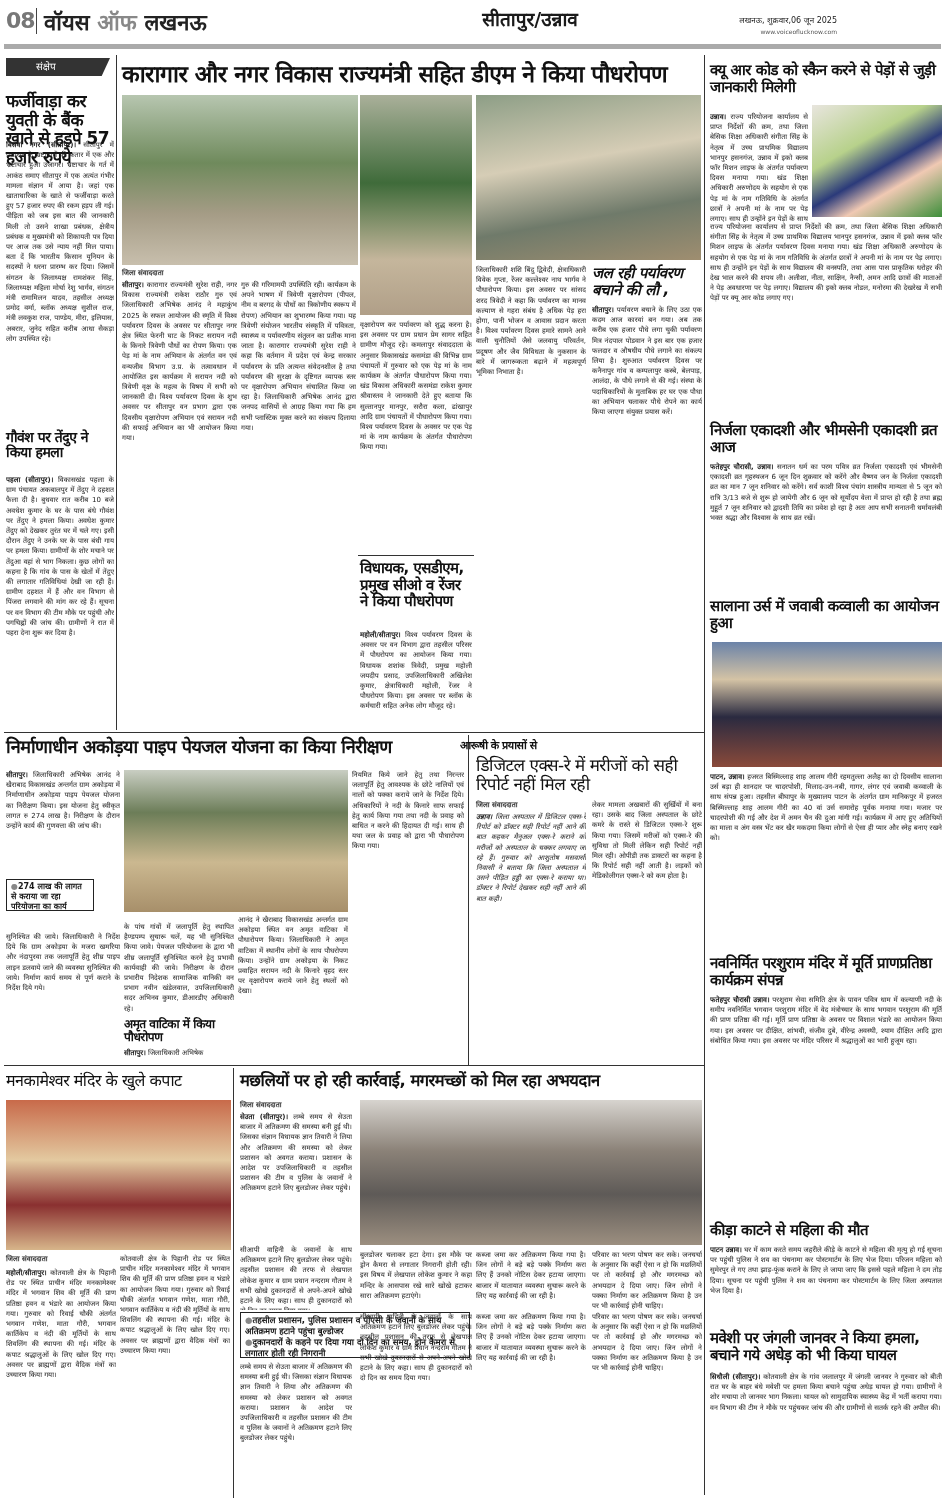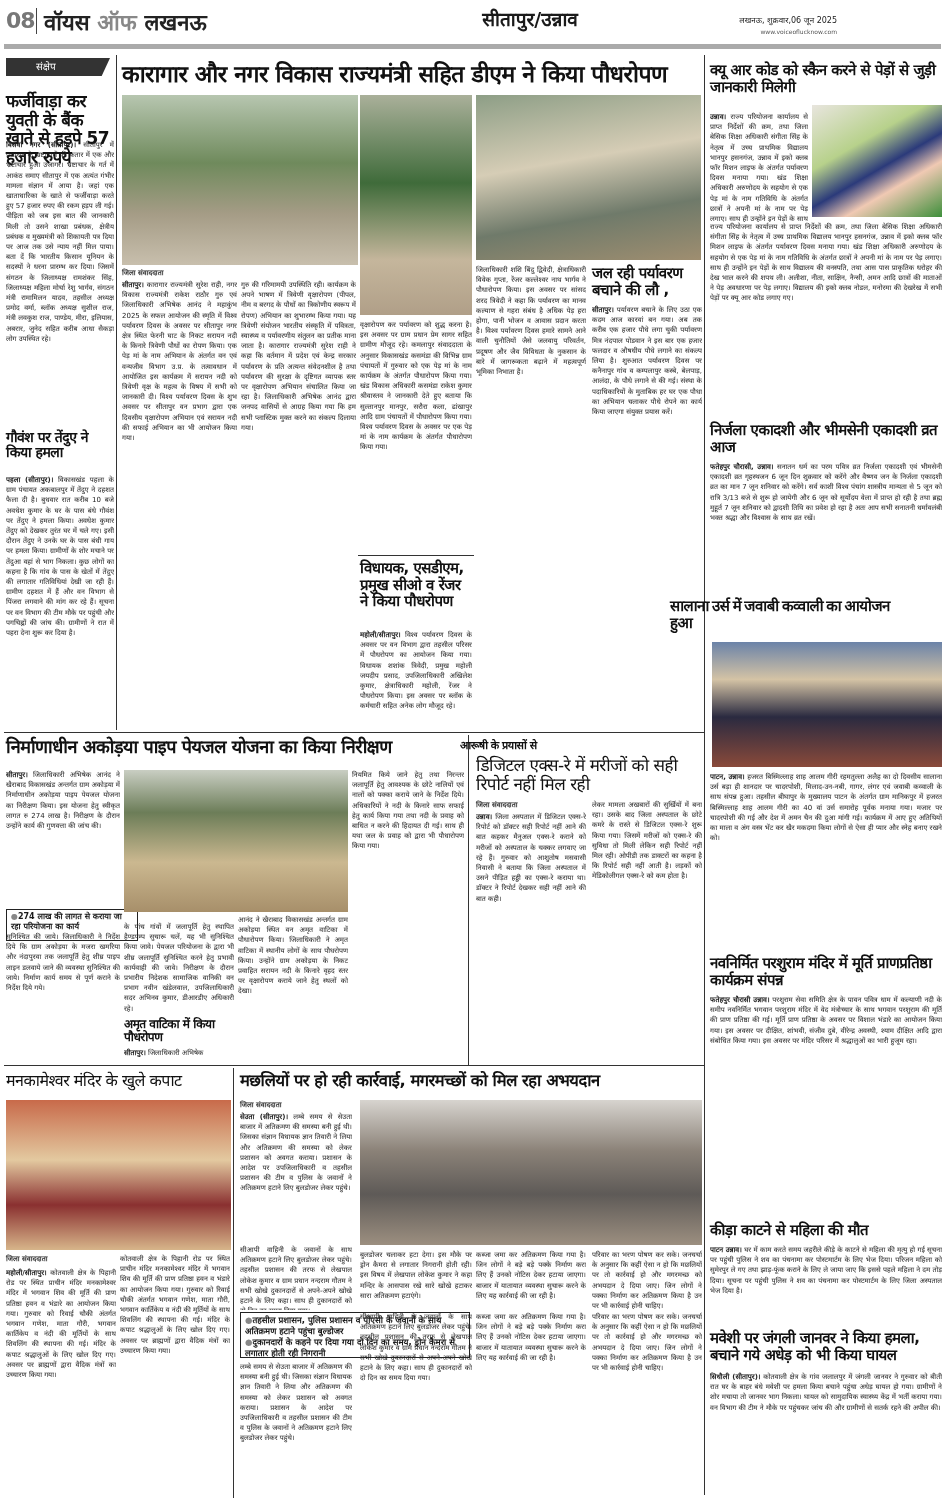--- a/index.html
+++ b/index.html
@@ -88,21 +88,21 @@
 <div class="abs body-txt" style="left:360px;top:320px;width:112px;height:230px;">वृक्षारोपण कर पर्यावरण को शुद्ध करना है। इस अवसर पर ग्राम प्रधान प्रेम सागर सहित ग्रामीण मौजूद रहे। कमलापुर संवाददाता के अनुसार विकासखंड कसमंडा की विभिन्न ग्राम पंचायतों में गुरुवार को एक पेड़ मां के नाम कार्यक्रम के अंतर्गत पौधारोपण किया गया। खंड विकास अधिकारी कसमंडा राकेश कुमार श्रीवास्तव ने जानकारी देते हुए बताया कि सुल्तानपुर मानपुर, सरौरा कला, ढांखापुर आदि ग्राम पंचायतों में पौधारोपण किया गया। विश्व पर्यावरण दिवस के अवसर पर एक पेड़ मां के नाम कार्यक्रम के अंतर्गत पौधारोपण किया गया।</div>
 <div class="abs body-txt" style="left:476px;top:265px;width:110px;height:320px;">जिलाधिकारी शशि बिंदु द्विवेदी, क्षेत्राधिकारी विवेक गुप्ता, रेंजर कल्लेश्वर नाथ भार्गव ने पौधारोपण किया। इस अवसर पर सांसद शरद त्रिवेदी ने कहा कि पर्यावरण का मानव कल्याण से गहरा संबंध है अधिक पेड़ हरा होगा, पानी भोजन व आवास प्रदान करता है। विश्व पर्यावरण दिवस हमारे सामने आने वाली चुनौतियों जैसे जलवायु परिवर्तन, प्रदूषण और जैव विविधता के नुकसान के बारे में जागरूकता बढ़ाने में महत्वपूर्ण भूमिका निभाता है।</div>
 
 <div class="hline" style="left:358px;top:555px;width:116px;"></div>
 <div class="abs hl hl-m" style="left:360px;top:560px;width:112px;">विधायक, एसडीएम, प्रमुख सीओ व रेंजर ने किया पौधरोपण</div>
 <div class="abs body-txt" style="left:360px;top:630px;width:112px;height:95px;">
   <span class="dateline">महोली/सीतापुर।</span>
   <span>विश्व पर्यावरण दिवस के अवसर पर वन विभाग द्वारा तहसील परिसर में पौधरोपण का आयोजन किया गया। विधायक शशांक त्रिवेदी, प्रमुख महोली जयदीप प्रसाद, उपजिलाधिकारी अखिलेश कुमार, क्षेत्राधिकारी महोली, रेंजर ने पौधरोपण किया। इस अवसर पर ब्लॉक के कर्मचारी सहित अनेक लोग मौजूद रहे।</span>
 </div>
 
-<div class="abs hl hl-m" style="left:592px;top:265px;width:110px;">जल रही पर्यावरण बचाने की लौ ,</div>
+<div class="abs hl hl-m" style="left:592px;top:265px;width:110px;font-style:italic;">जल रही पर्यावरण बचाने की लौ ,</div>
 <div class="abs body-txt" style="left:592px;top:305px;width:110px;height:420px;">
   <span class="dateline">सीतापुर।</span>
   <span>पर्यावरण बचाने के लिए उठा एक कदम आज कारवां बन गया। अब तक करीब एक हजार पौधे लगा चुकी पर्यावरण मित्र नंदपाल पोडवान ने इस बार एक हजार फलदार व औषधीय पौधे लगाने का संकल्प लिया है। शुरुआत पर्यावरण दिवस पर कनैनापुर गांव व कम्पलापुर कस्बे, बेलपाड़, आलंदा, के पौधे लगाने से की गई। संस्था के पदाधिकारियों के मुताबिक हर घर एक पौधा का अभियान चलाकर पौधे रोपने का कार्य किया जाएगा संयुक्त प्रयास करें।</span>
 </div>
 
 <div class="vline" style="left:704px;top:55px;height:1440px;"></div>
 
 <div class="abs hl hl-m" style="left:710px;top:62px;width:230px;font-size:15px;">क्यू आर कोड को स्कैन करने से पेड़ों से जुड़ी जानकारी मिलेगी</div>
 <div class="photo photo-school" style="left:812px;top:105px;width:130px;height:112px;"></div>
 <div class="abs body-txt" style="left:710px;top:112px;width:98px;height:110px;">
@@ -110,21 +110,21 @@
   <span>राज्य परियोजना कार्यालय से प्राप्त निर्देशों की क्रम, तथा जिला बेसिक शिक्षा अधिकारी संगीता सिंह के नेतृत्व में उच्च प्राथमिक विद्यालय भानपुर हसनगंज, उन्नाव में इको क्लब फॉर मिशन लाइफ के अंतर्गत पर्यावरण दिवस मनाया गया। खंड शिक्षा अधिकारी अरुणोदय के सहयोग से एक पेड़ मां के नाम गतिविधि के अंतर्गत छात्रों ने अपनी मां के नाम पर पेड़ लगाए। साथ ही उन्होंने इन पेड़ों के साथ विद्यालय की वनस्पति, तथा आस पास प्राकृतिक धरोहर की देख भाल करने की शपथ ली। अलीशा, नीता, साक्षिन, नैन्सी, अमन आदि छात्रों की माताओं ने पेड़ अवधारणा पर पेड़ लगाए। विद्यालय की इको क्लब नोडल, मनोरमा की देखरेख में सभी पेड़ों पर क्यू आर कोड लगाए गए।</span>
 </div>
 <div class="abs body-txt" style="left:710px;top:222px;width:232px;height:195px;">राज्य परियोजना कार्यालय से प्राप्त निर्देशों की क्रम, तथा जिला बेसिक शिक्षा अधिकारी संगीता सिंह के नेतृत्व में उच्च प्राथमिक विद्यालय भानपुर हसनगंज, उन्नाव में इको क्लब फॉर मिशन लाइफ के अंतर्गत पर्यावरण दिवस मनाया गया। खंड शिक्षा अधिकारी अरुणोदय के सहयोग से एक पेड़ मां के नाम गतिविधि के अंतर्गत छात्रों ने अपनी मां के नाम पर पेड़ लगाए। साथ ही उन्होंने इन पेड़ों के साथ विद्यालय की वनस्पति, तथा आस पास प्राकृतिक धरोहर की देख भाल करने की शपथ ली। अलीशा, नीता, साक्षिन, नैन्सी, अमन आदि छात्रों की माताओं ने पेड़ अवधारणा पर पेड़ लगाए। विद्यालय की इको क्लब नोडल, मनोरमा की देखरेख में सभी पेड़ों पर क्यू आर कोड लगाए गए।</div>
 
 <div class="abs hl hl-m" style="left:710px;top:422px;width:232px;">निर्जला एकादशी और भीमसेनी एकादशी व्रत आज</div>
 <div class="abs body-txt" style="left:710px;top:462px;width:232px;height:128px;">
   <span class="dateline">फतेहपुर चौरासी, उन्नाव।</span>
   <span>सनातन धर्म का परम पवित्र व्रत निर्जला एकादशी एवं भीमसेनी एकादशी व्रत गृहस्थजन 6 जून दिन शुक्रवार को करेंगे और वैष्णव जन के निर्जला एकादशी व्रत का मान 7 जून शनिवार को करेंगे। सर्व काशी विश्व पंचांग शास्त्रीय मान्यता से 5 जून को रात्रि 3/13 बजे से शुरू हो जायेगी और 6 जून को सूर्योदय वेला में प्राप्त हो रही है तथा ब्रह्म मुहूर्त 7 जून शनिवार को द्वादशी तिथि का प्रवेश हो रहा है अतः आप सभी सनातनी धर्मावलंबी भक्त श्रद्धा और विश्वास के साथ व्रत रखें।</span>
 </div>
 
-<div class="abs hl hl-m" style="left:670px;top:598px;width:232px;font-family:Liberation Serif, serif;">सालाना उर्स में जवाबी कव्वाली का आयोजन हुआ</div>
+<div class="abs hl hl-m" style="left:710px;top:598px;width:232px;">सालाना उर्स में जवाबी कव्वाली का आयोजन हुआ</div>
 <div class="photo photo-stage" style="left:712px;top:642px;width:230px;height:125px;"></div>
 <div class="abs body-txt" style="left:710px;top:772px;width:232px;height:155px;">
   <span class="dateline">पाटन, उन्नाव।</span>
   <span>हजरत बिस्मिल्लाह शाह आलम गीरी रहमतुल्ला अलैह का दो दिवसीय सालाना उर्स बड़ा ही शानदार पर चादरपोशी, मिलाद-उन-नबी, गागर, लंगर एवं जवाबी कव्वाली के साथ संपन्न हुआ। तहसील बीघापुर के मुख्यालय पाटन के अंतर्गत ग्राम मानिकपुर में हजरत बिस्मिल्लाह शाह आलम गीरी का 40 वां उर्स समारोह पूर्वक मनाया गया। मजार पर चादरपोशी की गई और देश में अमन चैन की दुआ मांगी गई। कार्यक्रम में आए हुए अतिथियों का माला व अंग वस्त्र भेंट कर खैर मकदमा किया लोगों से ऐसा ही प्यार और स्नेह बनाए रखने को।</span>
 </div>
 
 <div class="abs hl hl-m" style="left:710px;top:955px;width:232px;">नवनिर्मित परशुराम मंदिर में मूर्ति प्राणप्रतिष्ठा कार्यक्रम संपन्न</div>
 <div class="abs body-txt" style="left:710px;top:995px;width:232px;height:200px;">
   <span class="dateline">फतेहपुर चौरासी उन्नाव।</span>
   <span>परशुराम सेवा समिति क्षेत्र के पावन पवित्र धाम में कल्याणी नदी के समीप नवनिर्मित भगवान परशुराम मंदिर में वेद मंत्रोच्चार के साथ भगवान परशुराम की मूर्ति की प्राण प्रतिष्ठा की गई। मूर्ति प्राण प्रतिष्ठा के अवसर पर विशाल भंडारे का आयोजन किया गया। इस अवसर पर दीक्षित, शांभवी, संजीव दुबे, वीरेन्द्र अवस्थी, श्याम दीक्षित आदि द्वारा संबोधित किया गया। इस अवसर पर मंदिर परिसर में श्रद्धालुओं का भारी हुजूम रहा।</span>
@@ -141,40 +141,40 @@
   <span class="dateline">सिधौली (सीतापुर)।</span>
   <span>कोतवाली क्षेत्र के गांव जलालपुर में जंगली जानवर ने गुरुवार को बीती रात घर के बाहर बंधे मवेशी पर हमला किया बचाने पहुंचा अधेड़ घायल हो गया। ग्रामीणों ने शोर मचाया तो जानवर भाग निकला। घायल को सामुदायिक स्वास्थ्य केंद्र में भर्ती कराया गया। वन विभाग की टीम ने मौके पर पहुंचकर जांच की और ग्रामीणों से सतर्क रहने की अपील की।</span>
 </div>
 
 <div class="hline" style="left:4px;top:732px;width:700px;"></div>
 <div class="abs hl hl-l" style="left:6px;top:737px;width:460px;white-space:nowrap;font-size:18px;">निर्माणाधीन अकोड़या पाइप पेयजल योजना का किया निरीक्षण</div>
 <div class="abs body-txt" style="left:6px;top:770px;width:114px;height:125px;">
   <span class="dateline">सीतापुर।</span>
   <span>जिलाधिकारी अभिषेक आनंद ने खैराबाद विकासखंड अन्तर्गत ग्राम अकोड़या में निर्माणाधीन अकोड़या पाइप पेयजल योजना का निरीक्षण किया। इस योजना हेतु स्वीकृत लागत रु 274 लाख है। निरीक्षण के दौरान उन्होंने कार्य की गुणवत्ता की जांच की।</span>
 </div>
-<div class="bullet-box" style="left:6px;top:909px;width:132px;height:32px;">
+<div class="bullet-box" style="left:6px;top:879px;width:88px;height:32px;">
   <div class="bl" style="font-size:8px;line-height:10px;"><span class="dot">●</span><span>274 लाख की लागत से कराया जा रहा परियोजना का कार्य</span></div>
 </div>
 <div class="abs body-txt" style="left:6px;top:932px;width:114px;height:130px;">सुनिश्चित की जाये। जिलाधिकारी ने निर्देश दिये कि ग्राम अकोड़या के मजरा खमरिया और नंदापुरवा तक जलापूर्ति हेतु शीघ्र पाइप लाइन डलवाये जाने की व्यवस्था सुनिश्चित की जाये। निर्माण कार्य समय से पूर्ण कराने के निर्देश दिये गये।</div>
 <div class="photo photo-site" style="left:124px;top:770px;width:224px;height:142px;"></div>
 <div class="abs body-txt" style="left:124px;top:915px;width:110px;height:145px;margin-top:7px;">के पांच गांवों में जलापूर्ति हेतु स्थापित हैण्डपम्प सुचारू चलें, यह भी सुनिश्चित किया जावे। पेयजल परियोजना के द्वारा भी शीघ्र जलापूर्ति सुनिश्चित करने हेतु प्रभावी कार्यवाही की जावे। निरीक्षण के दौरान प्रभारीय निदेशक सामाजिक वानिकी वन प्रभाग नवीन खंडेलवाल, उपजिलाधिकारी सदर अभिनव कुमार, डीआरडीए अधिकारी रहे।</div>
 <div class="abs body-txt" style="left:238px;top:915px;width:110px;height:145px;">आनंद ने खैराबाद विकासखंड अन्तर्गत ग्राम अकोड़या स्थित वन अमृत वाटिका में पौधारोपण किया। जिलाधिकारी ने अमृत वाटिका में स्थानीय लोगों के साथ पौधरोपण किया। उन्होंने ग्राम अकोड़या के निकट प्रवाहित सरायन नदी के किनारे वृहद स्तर पर वृक्षारोपण कराये जाने हेतु स्थलों को देखा।</div>
 <div class="abs hl hl-s" style="left:124px;top:1020px;width:110px;font-size:12px;opacity:0;"></div>
 <div class="abs body-txt" style="left:352px;top:770px;width:112px;height:290px;">नियमित किये जाने हेतु तथा निरन्तर जलापूर्ति हेतु आवश्यक के छोटे नालियों एवं नालों को पक्का कराये जाने के निर्देश दिये। अधिकारियों ने नदी के किनारे साफ सफाई हेतु कार्य किया गया तथा नदी के प्रवाह को बाधित न करने की हिदायत दी गई। साथ ही यथा जल के प्रवाह को द्वारा भी पौधारोपण किया गया।</div>
 <div class="abs hl hl-s" style="left:124px;top:1018px;width:110px;background:#fff;font-size:12px;">अमृत वाटिका में किया पौधरोपण</div>
 <div class="abs body-txt" style="left:124px;top:1048px;width:110px;height:12px;background:#fff;">
   <span class="dateline">सीतापुर।</span>
   <span>जिलाधिकारी अभिषेक</span>
 </div>
 
 <div class="vline" style="left:468px;top:735px;height:330px;"></div>
 <div class="abs hl hl-s" style="left:460px;top:740px;width:225px;font-size:11px;">आरूषी के प्रयासों से</div>
 <div class="abs hl hl-l hl-thin" style="left:476px;top:756px;width:225px;font-size:17px;">डिजिटल एक्स-रे में मरीजों को सही रिपोर्ट नहीं मिल रही</div>
 <div class="abs byline" style="left:476px;top:800px;">जिला संवाददाता</div>
-<div class="abs body-txt" style="left:476px;top:812px;width:110px;height:250px;">
+<div class="abs body-txt" style="left:476px;top:812px;width:110px;height:250px;font-style:italic;">
   <span class="dateline">उन्नाव।</span>
   <span>जिला अस्पताल में डिजिटल एक्स-रे रिपोर्ट को डॉक्टर सही रिपोर्ट नहीं आने की बात कहकर मैनुअल एक्स-रे कराने को मरीजों को अस्पताल के चक्कर लगवाए जा रहे हैं। गुरुवार को आशुतोष मसवासी निवासी ने बताया कि जिला अस्पताल में उसने पीड़ित हड्डी का एक्स-रे कराया था। डॉक्टर ने रिपोर्ट देखकर सही नहीं आने की बात कही।</span>
 </div>
 <div class="abs body-txt" style="left:592px;top:800px;width:110px;height:262px;">लेकर मामला अखबारों की सुर्खियों में बना रहा। उसके बाद जिला अस्पताल के छोटे कमरे के रास्ते से डिजिटल एक्स-रे शुरू किया गया। जिसमें मरीजों को एक्स-रे की सुविधा तो मिली लेकिन सही रिपोर्ट नहीं मिल रही। ओपीडी तक डाक्टरों का कहना है कि रिपोर्ट सही नहीं आती है। लड़कों को मेडिकोलीगल एक्स-रे को कम होता है।</div>
 
 <div class="hline" style="left:4px;top:1065px;width:700px;"></div>
 <div class="abs hl hl-l hl-thin" style="left:6px;top:1072px;width:225px;font-size:16px;white-space:nowrap;">मनकामेश्वर मंदिर के खुले कपाट</div>
 <div class="photo photo-temple" style="left:6px;top:1100px;width:225px;height:150px;"></div>
 <div class="abs byline" style="left:6px;top:1254px;">जिला संवाददाता</div>
 <div class="abs body-txt" style="left:6px;top:1268px;width:110px;height:225px;">

